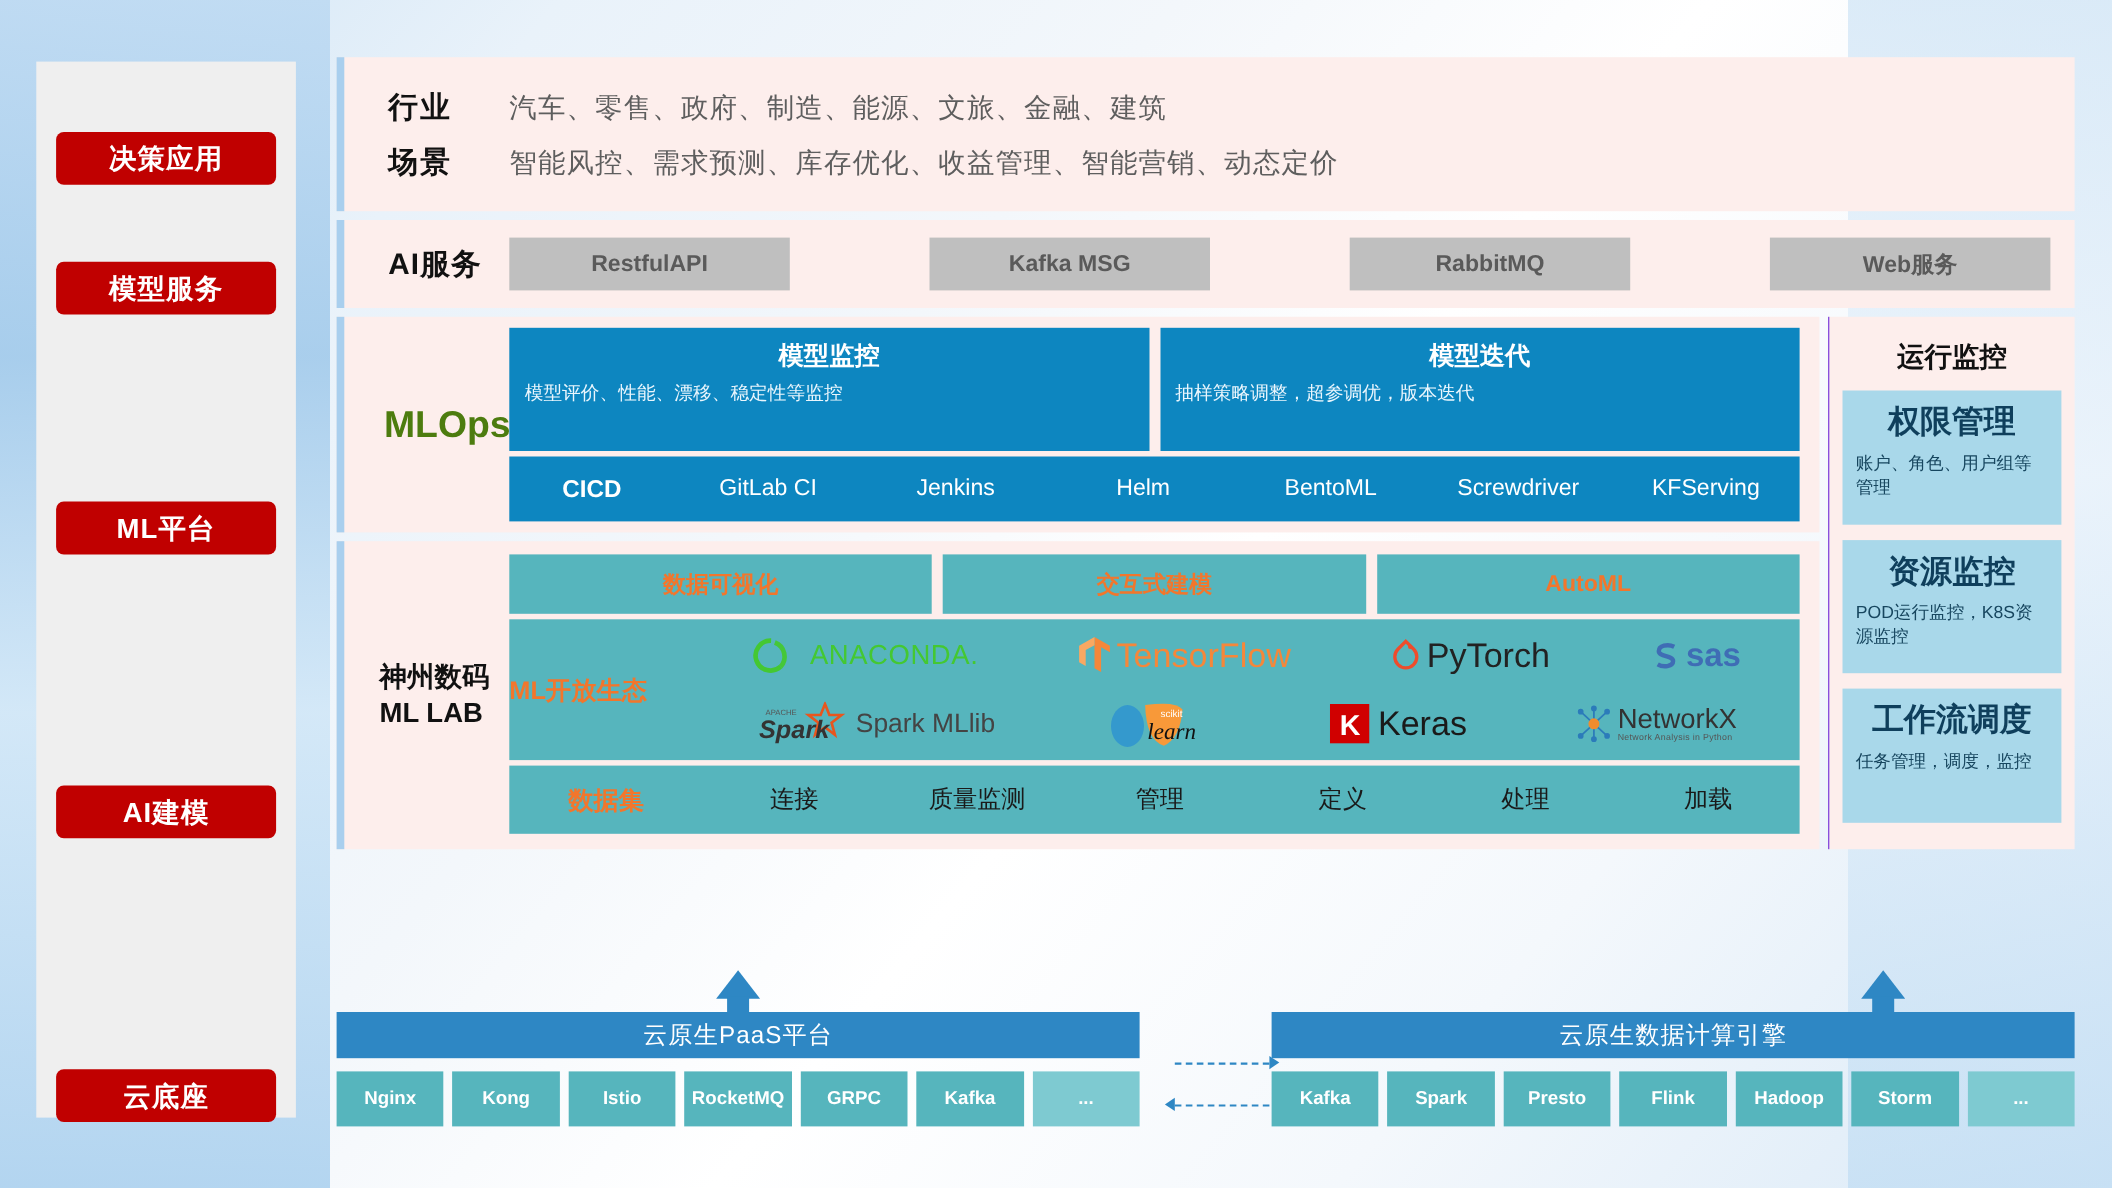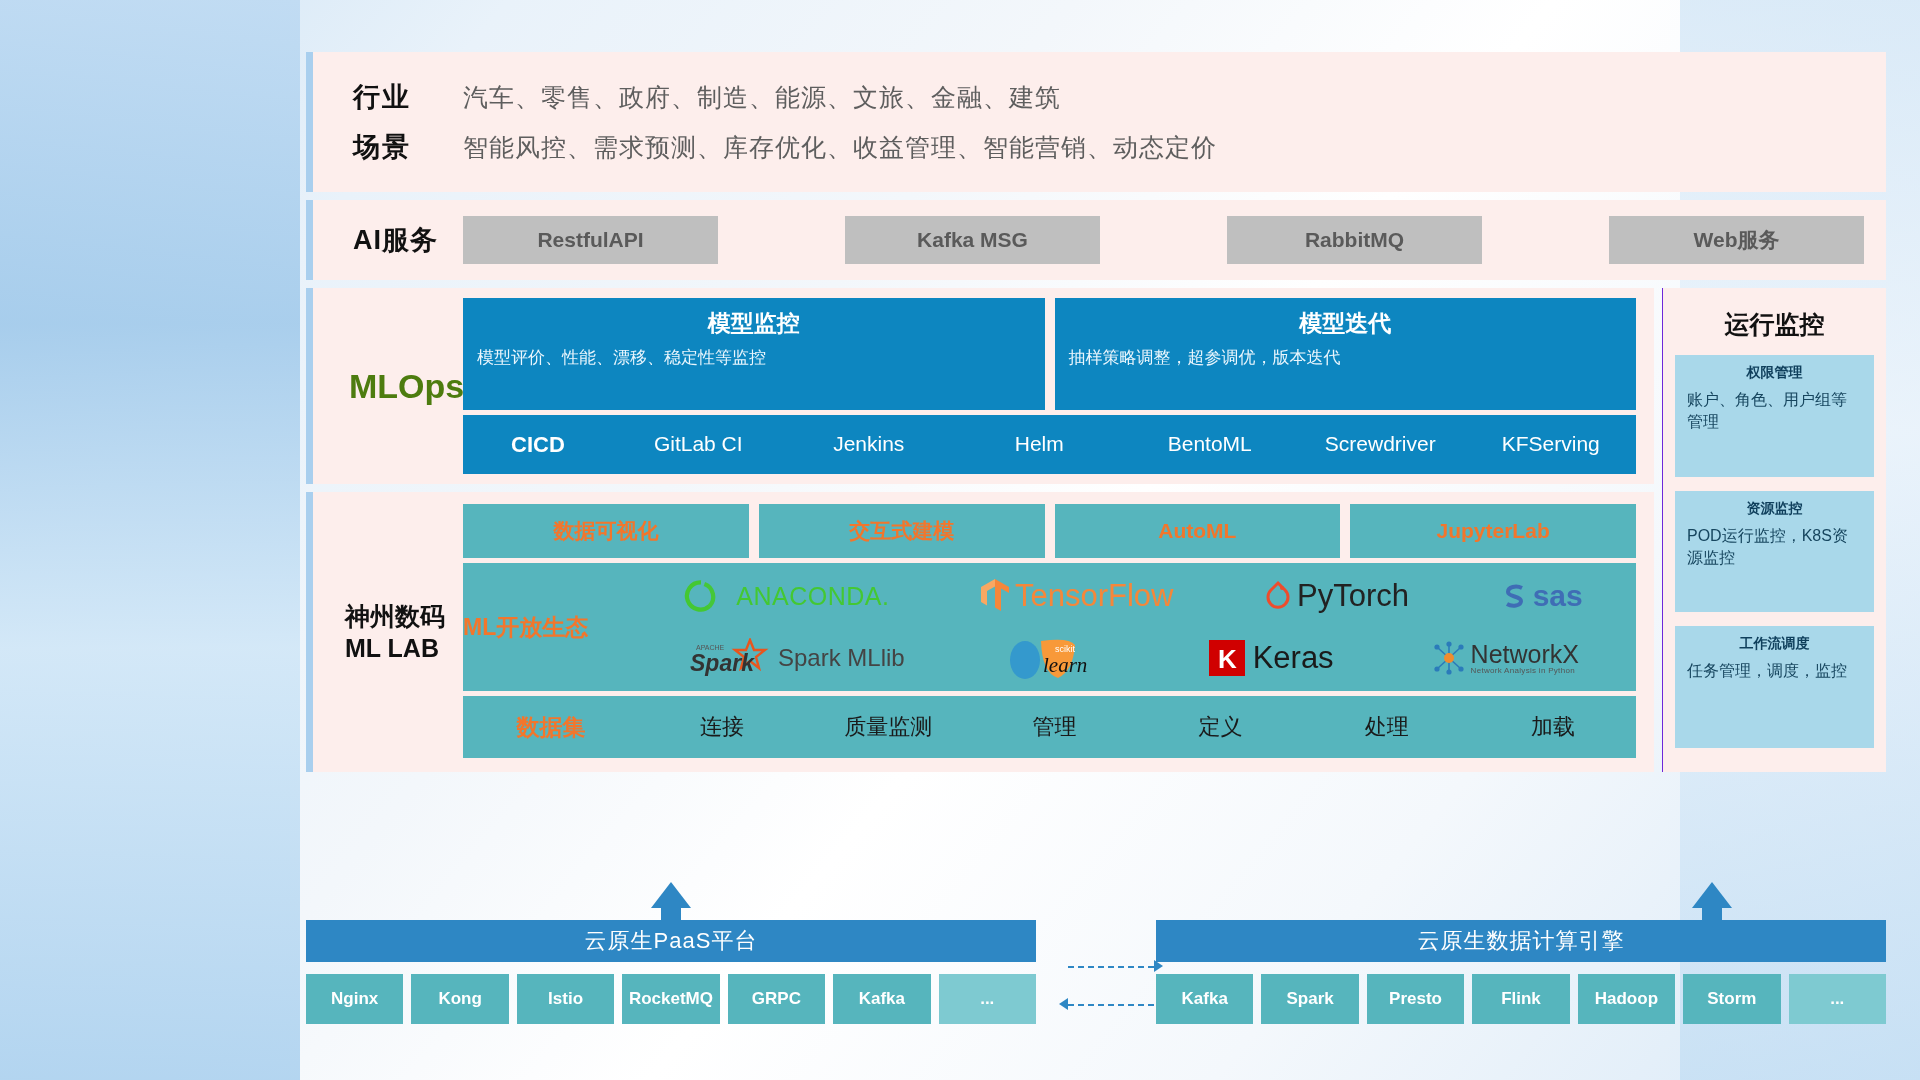--- a/index.html
+++ b/index.html
@@ -123,21 +123,21 @@
   
   .mon {
     background: #fdeeec; border-left: 1px solid #6d28d9;
     height: 484px; padding: 10px 12px; display: flex; flex-direction: column;
   }
   .mon-title { text-align: center; font-size: 25px; font-weight: bold; color: #111; margin: 10px 0 14px; }
   .mon-card {
     background: #a9d8ea; margin-bottom: 14px; padding: 9px 12px 11px;
     flex: 1; display: flex; flex-direction: column;
   }
-  .mon-card h5 { text-align: center; font-size: 14px; font-weight: bold; color: #0f3f5c; margin-bottom: 7px; }
+  .mon-card h5 { text-align: center; font-size: 29px; font-weight: bold; color: #0f3f5c; margin-bottom: 7px; }
   .mon-card p { font-size: 16px; line-height: 1.4; color: #17465f; }
 
   
   .cloud { position: absolute; left: 306px; top: 880px; width: 1580px; height: 180px; }
   .arrow-row { position: relative; height: 40px; }
   .arrow {
     position: absolute; width: 0; height: 0; top: 2px;
     border-left: 20px solid transparent; border-right: 20px solid transparent;
     border-bottom: 26px solid #2e87c4;
   }
@@ -166,20 +166,37 @@
   .dash-head { position: absolute; width: 0; height: 0;
     border-top: 6px solid transparent; border-bottom: 6px solid transparent; }
 
   svg { display: block; }
 </style>
 </head>
 <body>
 
 <div class="stage">
 
+  <div class="rail">
+    <div class="rail-chip chip0">
+      <span>决策应用</span>
+    </div>
+    <div class="rail-chip chip1">
+      <span>模型服务</span>
+    </div>
+    <div class="rail-chip chip2">
+      <span>ML平台</span>
+    </div>
+    <div class="rail-chip chip3">
+      <span>AI建模</span>
+    </div>
+    <div class="rail-chip chip4">
+      <span>云底座</span>
+    </div>
+  </div>
 
   <div class="main">
 
     <div class="band band-top">
       <div class="kv">
         <div class="kv-key">行业</div>
         <div class="kv-val">汽车、零售、政府、制造、能源、文旅、金融、建筑</div>
       </div>
       <div class="kv">
         <div class="kv-key">场景</div>
@@ -230,21 +247,20 @@
         <div class="band band-model">
           <div class="model-key">
             <span>神州数码</span>
             <span>ML LAB</span>
           </div>
           <div class="model-right">
             <div class="tool-row">
               <div class="tool-chip">数据可视化</div>
               <div class="tool-chip">交互式建模</div>
               <div class="tool-chip">AutoML</div>
-              <div class="tool-chip">JupyterLab</div>
             </div>
 
             <div class="eco-row">
               <div class="eco-label">ML开放生态</div>
               <div class="eco-logos">
 
                 <div class="logo-line">
 
                   <div style="display:flex;align-items:center;gap:18px">
                     <svg width="34" height="34" viewBox="0 0 40 40">

